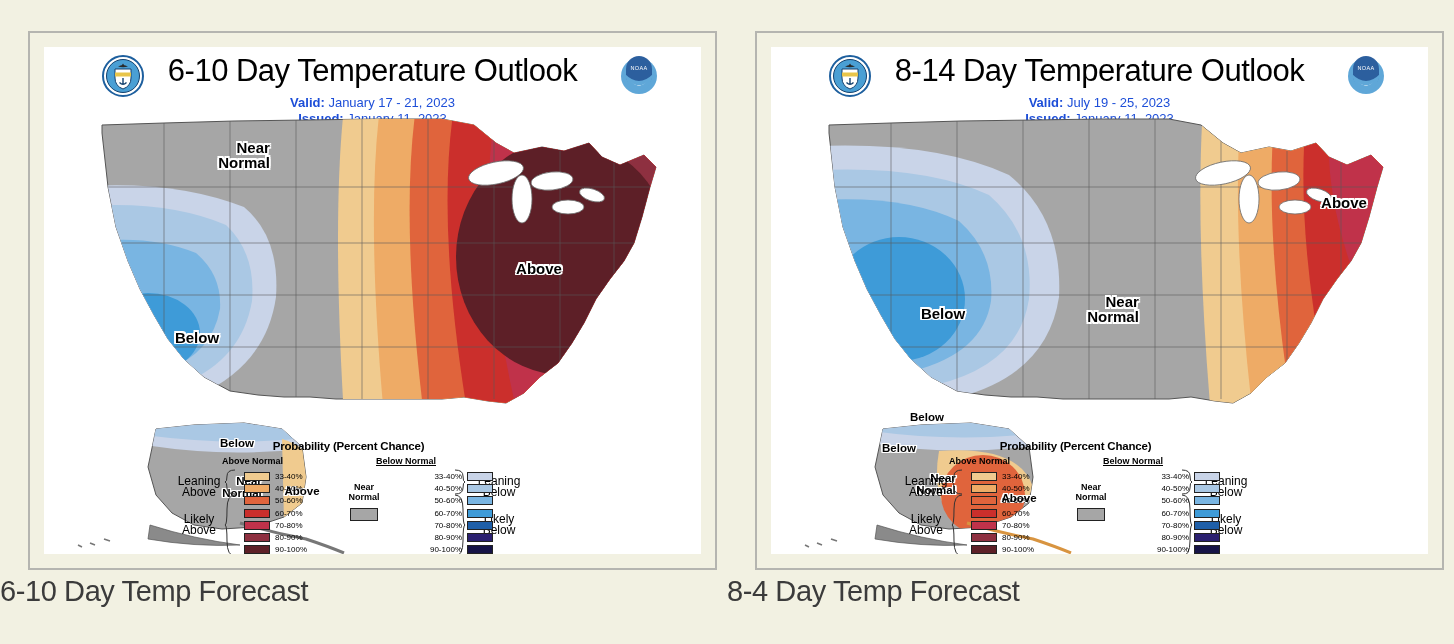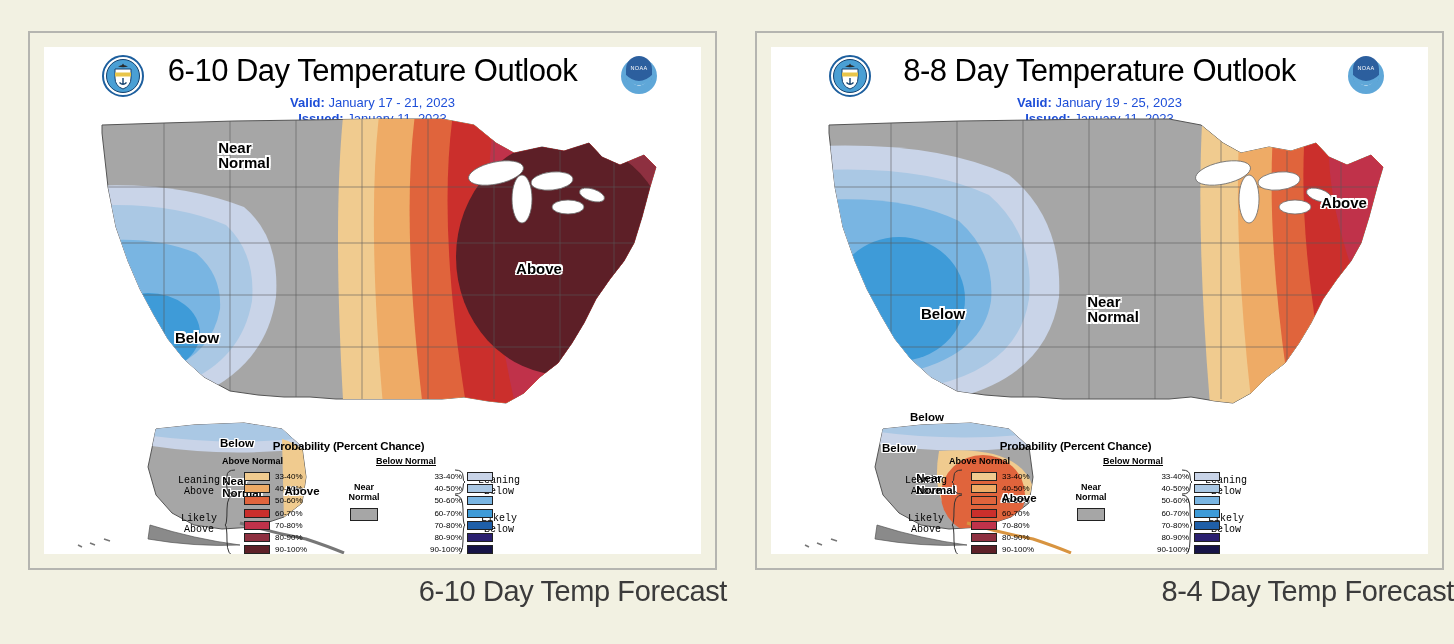--- a/index.html
+++ b/index.html
@@ -86,21 +86,21 @@
     width: 657px; height: 507px;
   }
   .mapwrap svg { display: block; }
 
   
   .arealabel {
     position: absolute;
     font-size: 15px;
     font-weight: bold;
     color: #000;
-    text-align: left;
+    text-align: right;
     line-height: 15px;
     white-space: pre-line;
     text-shadow:
       -1.6px -1.6px 0 #fff,  1.6px -1.6px 0 #fff,
       -1.6px  1.6px 0 #fff,  1.6px  1.6px 0 #fff,
       -1.6px 0 0 #fff, 1.6px 0 0 #fff,
       0 -1.6px 0 #fff, 0 1.6px 0 #fff;
     pointer-events: none;
   }
   .arealabel.sm { font-size: 11.5px; line-height: 12px;
@@ -170,45 +170,44 @@
   .near-normal-block .nnbox {
     margin: 6px auto 0;
     width: 28px; height: 13px;
     background: #a6a6a6;
     border: 0.8px solid #222;
     box-sizing: border-box;
   }
 
   .side-label {
     position: absolute;
-    font-size: 10px;
+    font-size: 12px;
     line-height: 10.5px;
     text-align: center;
     white-space: pre-line;
-    font-family: Liberation Mono, monospace;
   }
   .side-label.l-leaning-above { left: -12px; top: 36px; width: 50px; }
   .side-label.l-likely-above  { left: -12px; top: 74px; width: 50px; }
   .side-label.l-leaning-below { left: 288px; top: 36px; width: 50px; }
   .side-label.l-likely-below  { left: 288px; top: 74px; width: 50px; }
 
   .brace { position: absolute; }
   .brace svg { display:block; }
   .brace.b-la { left: 38px; top: 29px; }
   .brace.b-ka { left: 38px; top: 54px; }
   .brace.b-lb { left: 268px; top: 29px; transform: scaleX(-1); }
   .brace.b-kb { left: 268px; top: 54px; transform: scaleX(-1); }
 
   
   .caption {
     position: absolute;
     left: 0;
     top: 575px;
     width: 727px;
-    text-align: right;
+    text-align: left;
     font-size: 29px;
     font-weight: 400;
     color: #3b3b3b;
     letter-spacing: -0.4px;
     font-family: "Liberation Sans", sans-serif;
   }
 </style>
 </head>
 <body style="background: rgb(242, 241, 226);">
 
@@ -465,26 +464,26 @@
           <svg viewBox="0 0 40 40" width="40" height="40" aria-hidden="true">
             <circle cx="20" cy="20" r="19" fill="#ffffff"></circle>
             <path d="M20 2 a18 18 0 0 1 18 18 a18 18 0 0 1 -36 0 a18 18 0 0 1 18 -18 z" fill="#5fa7d8"></path>
             <path d="M7 13 a13 13 0 0 1 26 0 l0 6 a13 13 0 0 1 -26 0 z" fill="#2c5f9e"></path>
             <path d="M6 18 q14 14 28 0 q-3 16 -14 19 q-11 -3 -14 -19 z" fill="#5fa7d8"></path>
             <path d="M12 26 q8 7 16 0 q-6 4 -8 4 q-2 0 -8 -4 z" fill="#ffffff"></path>
             <text x="20" y="14" font-family="'Liberation Sans',sans-serif" font-size="5.5" fill="#ffffff" text-anchor="middle" letter-spacing="0.4">NOAA</text>
           </svg>
         </div>
 
-        <div class="map-title">8-8 Day Temperature Outlook</div>
+        <div class="map-title">8-14 Day Temperature Outlook</div>
 
         <div class="valid-block">
           <div>
             <span class="k">Valid:</span>
-            <span class="v">January 19 - 25, 2023</span>
+            <span class="v">July 19 - 25, 2023</span>
           </div>
           <div>
             <span class="k">Issued:</span>
             <span class="v">January 11, 2023</span>
           </div>
         </div>
 
         <div class="mapwrap">
           <svg width="657" height="507" viewBox="0 0 657 507" aria-hidden="true">
             <defs>

